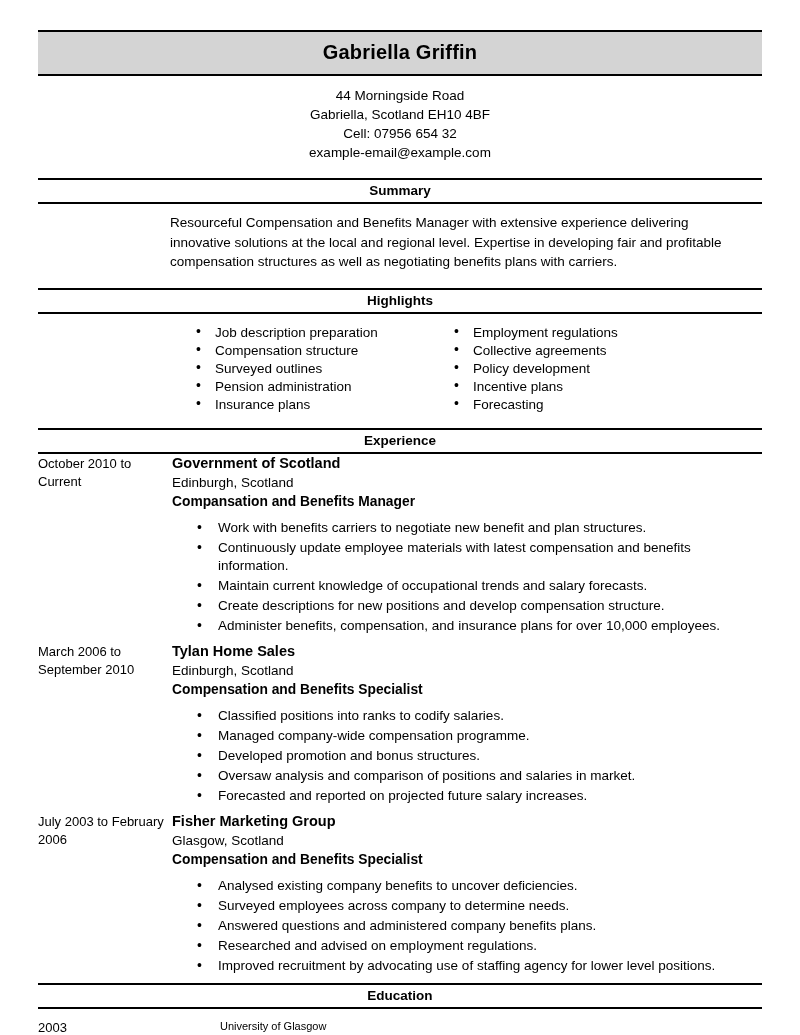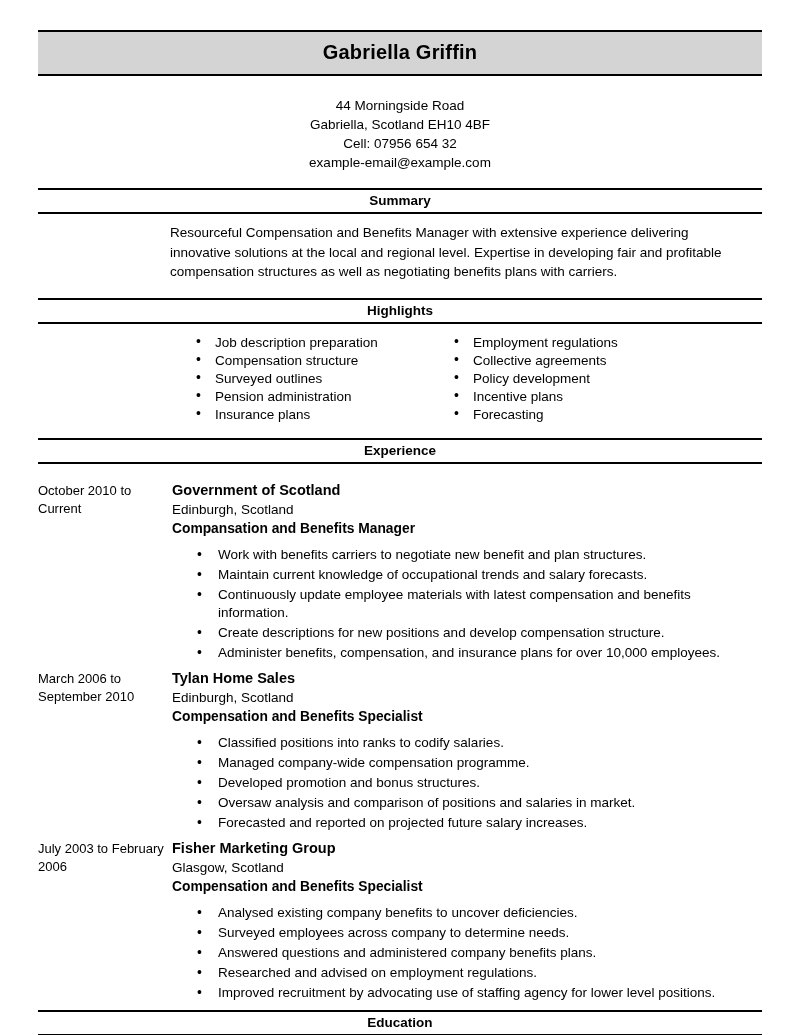--- a/index.html
+++ b/index.html
@@ -32,21 +32,21 @@
   }
   .name-banner .name {
     font-size: 20px;
     font-weight: bold;
     letter-spacing: 0.2px;
   }
 
   
   .contact {
     text-align: center;
-    padding: 20px 0 8px 0;
+    padding: 10px 0 8px 0;
     font-size: 13.5px;
     line-height: 19px;
   }
   .contact div { white-space: nowrap; }
 
   
   .section-head {
     border-top: 2px solid #000;
     border-bottom: 2px solid #000;
     text-align: center;
@@ -90,21 +90,21 @@
   ul.bullets li:before {
     content: "\2022";
     position: absolute;
     left: 6px;
     top: -1px;
     font-size: 14px;
     color: #000;
   }
 
   
-  .exp-list { padding-top: 17px; }
+  .exp-list { padding-top: 0; }
   .job {
     display: flex;
     margin-bottom: 5px;
   }
   .job .dates {
     width: 134px;
     flex: 0 0 134px;
     font-size: 13px;
     line-height: 18px;
     padding-top: 1px;
@@ -202,22 +202,22 @@
   <div class="exp-list">
 
     <div class="job">
       <div class="dates">October 2010 to Current</div>
       <div class="body">
         <div class="company">Government of Scotland</div>
         <div class="location">Edinburgh, Scotland</div>
         <div class="title">Compansation and Benefits Manager</div>
         <ul class="bullets">
           <li>Work with benefits carriers to negotiate new benefit and plan structures.</li>
+          <li>Continuously update employee materials with latest compensation and benefits information.</li>
           <li>Maintain current knowledge of occupational trends and salary forecasts.</li>
-          <li>Continuously update employee materials with latest compensation and benefits information.</li>
           <li>Create descriptions for new positions and develop compensation structure.</li>
           <li>Administer benefits, compensation, and insurance plans for over 10,000 employees.</li>
         </ul>
       </div>
     </div>
 
     <div class="job">
       <div class="dates">March 2006 to September 2010</div>
       <div class="body">
         <div class="company">Tylan Home Sales</div>

